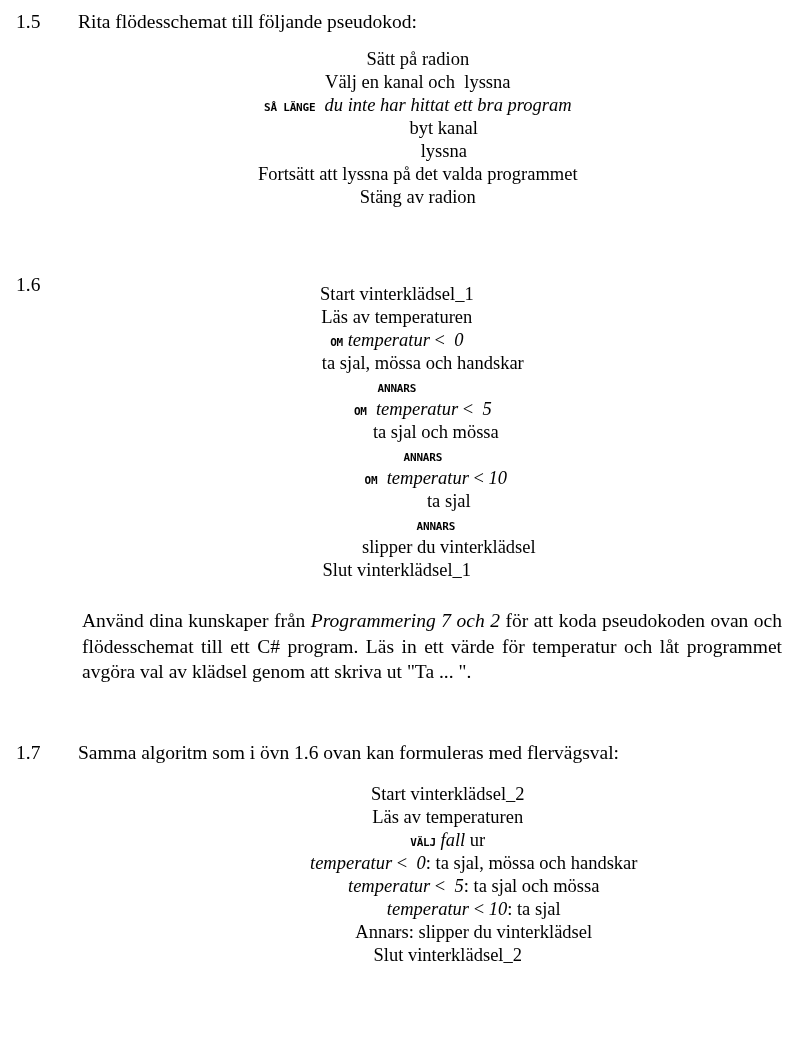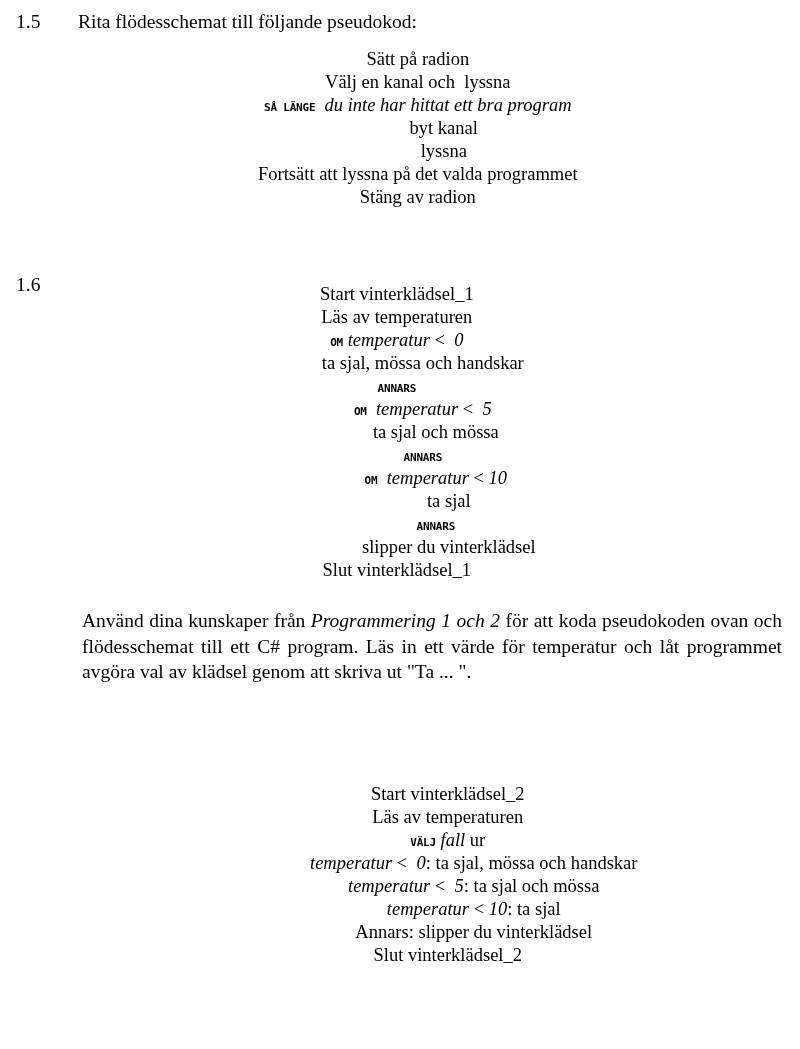--- a/index.html
+++ b/index.html
@@ -100,18 +100,24 @@
   </div>
   <div class="pseudo" id="code-1-5" style="top:48px;"><div class="pline"><span>Sätt på radion</span></div><div class="pline"><span>Välj en kanal och  lyssna</span></div><div class="pline"><span class="kw">SÅ LÄNGE</span><span>  </span><span class="it">du inte har hittat ett bra program</span></div><div class="pline ind1"><span>byt kanal</span></div><div class="pline ind1"><span>lyssna</span></div><div class="pline"><span>Fortsätt att lyssna på det valda programmet</span></div><div class="pline"><span>Stäng av radion</span></div></div>
 
   <div class="exercise" style="top:238px;margin-top:33px;">
     <div class="ex-head">
       <span class="ex-num">1.6</span>
     </div>
   </div>
   <div class="pseudo" id="code-1-6" style="top:283px;"><div class="pline"><span>Start vinterklädsel_1</span></div><div class="pline"><span>Läs av temperaturen</span></div><div class="pline"><span class="kw">OM</span><span> </span><span class="it">temperatur</span><span> &lt; </span><span class="it"> 0</span></div><div class="pline ind1"><span>ta sjal, mössa och handskar</span></div><div class="pline"><span class="kw">ANNARS</span></div><div class="pline ind1"><span class="kw">OM</span><span>  </span><span class="it">temperatur</span><span> &lt; </span><span class="it"> 5</span></div><div class="pline ind2"><span>ta sjal och mössa</span></div><div class="pline ind1"><span class="kw">ANNARS</span></div><div class="pline ind2"><span class="kw">OM</span><span>  </span><span class="it">temperatur</span><span> &lt; </span><span class="it">10</span></div><div class="pline ind3"><span>ta sjal</span></div><div class="pline ind2"><span class="kw">ANNARS</span></div><div class="pline ind3"><span>slipper du vinterklädsel</span></div><div class="pline"><span>Slut vinterklädsel_1</span></div></div>
 
-  <div class="para" id="para-after-1-6" style="top:608px;"><span>Använd dina kunskaper från </span><span class="it">Programmering 1 och 2</span><span> för att koda pseudokoden ovan och flödesschemat till ett </span><span class="serif-code">C#</span><span> program. Läs in ett värde för temperatur och låt programmet avgöra val av klädsel genom att skriva ut "Ta ... ".</span></div>
+  <div class="para" id="para-after-1-6" style="top:608px;"><span>Använd dina kunskaper från </span><span class="it">Programmering 7 och 2</span><span> för att koda pseudokoden ovan och flödesschemat till ett </span><span class="serif-code">C#</span><span> program. Läs in ett värde för temperatur och låt programmet avgöra val av klädsel genom att skriva ut "Ta ... ".</span></div>
 
+  <div class="exercise" style="top:739px;">
+    <div class="ex-head">
+      <span class="ex-num">1.7</span>
+      <span class="ex-title">Samma algoritm som i övn 1.6 ovan kan formuleras med flervägsval:</span>
+    </div>
+  </div>
   <div class="pseudo" id="code-1-7" style="top:783px;"><div class="pline"><span>Start vinterklädsel_2</span></div><div class="pline"><span>Läs av temperaturen</span></div><div class="pline"><span class="kw">VÄLJ</span><span> </span><span class="it">fall</span><span> ur</span></div><div class="pline ind1"><span class="it">temperatur</span><span> &lt; </span><span class="it"> 0</span><span>: ta sjal, mössa och handskar</span></div><div class="pline ind1"><span class="it">temperatur</span><span> &lt; </span><span class="it"> 5</span><span>: ta sjal och mössa</span></div><div class="pline ind1"><span class="it">temperatur</span><span> &lt; </span><span class="it">10</span><span>: ta sjal</span></div><div class="pline ind1"><span>Annars: slipper du vinterklädsel</span></div><div class="pline"><span>Slut vinterklädsel_2</span></div></div>
 
 
 </div>
 
 </body></html>

